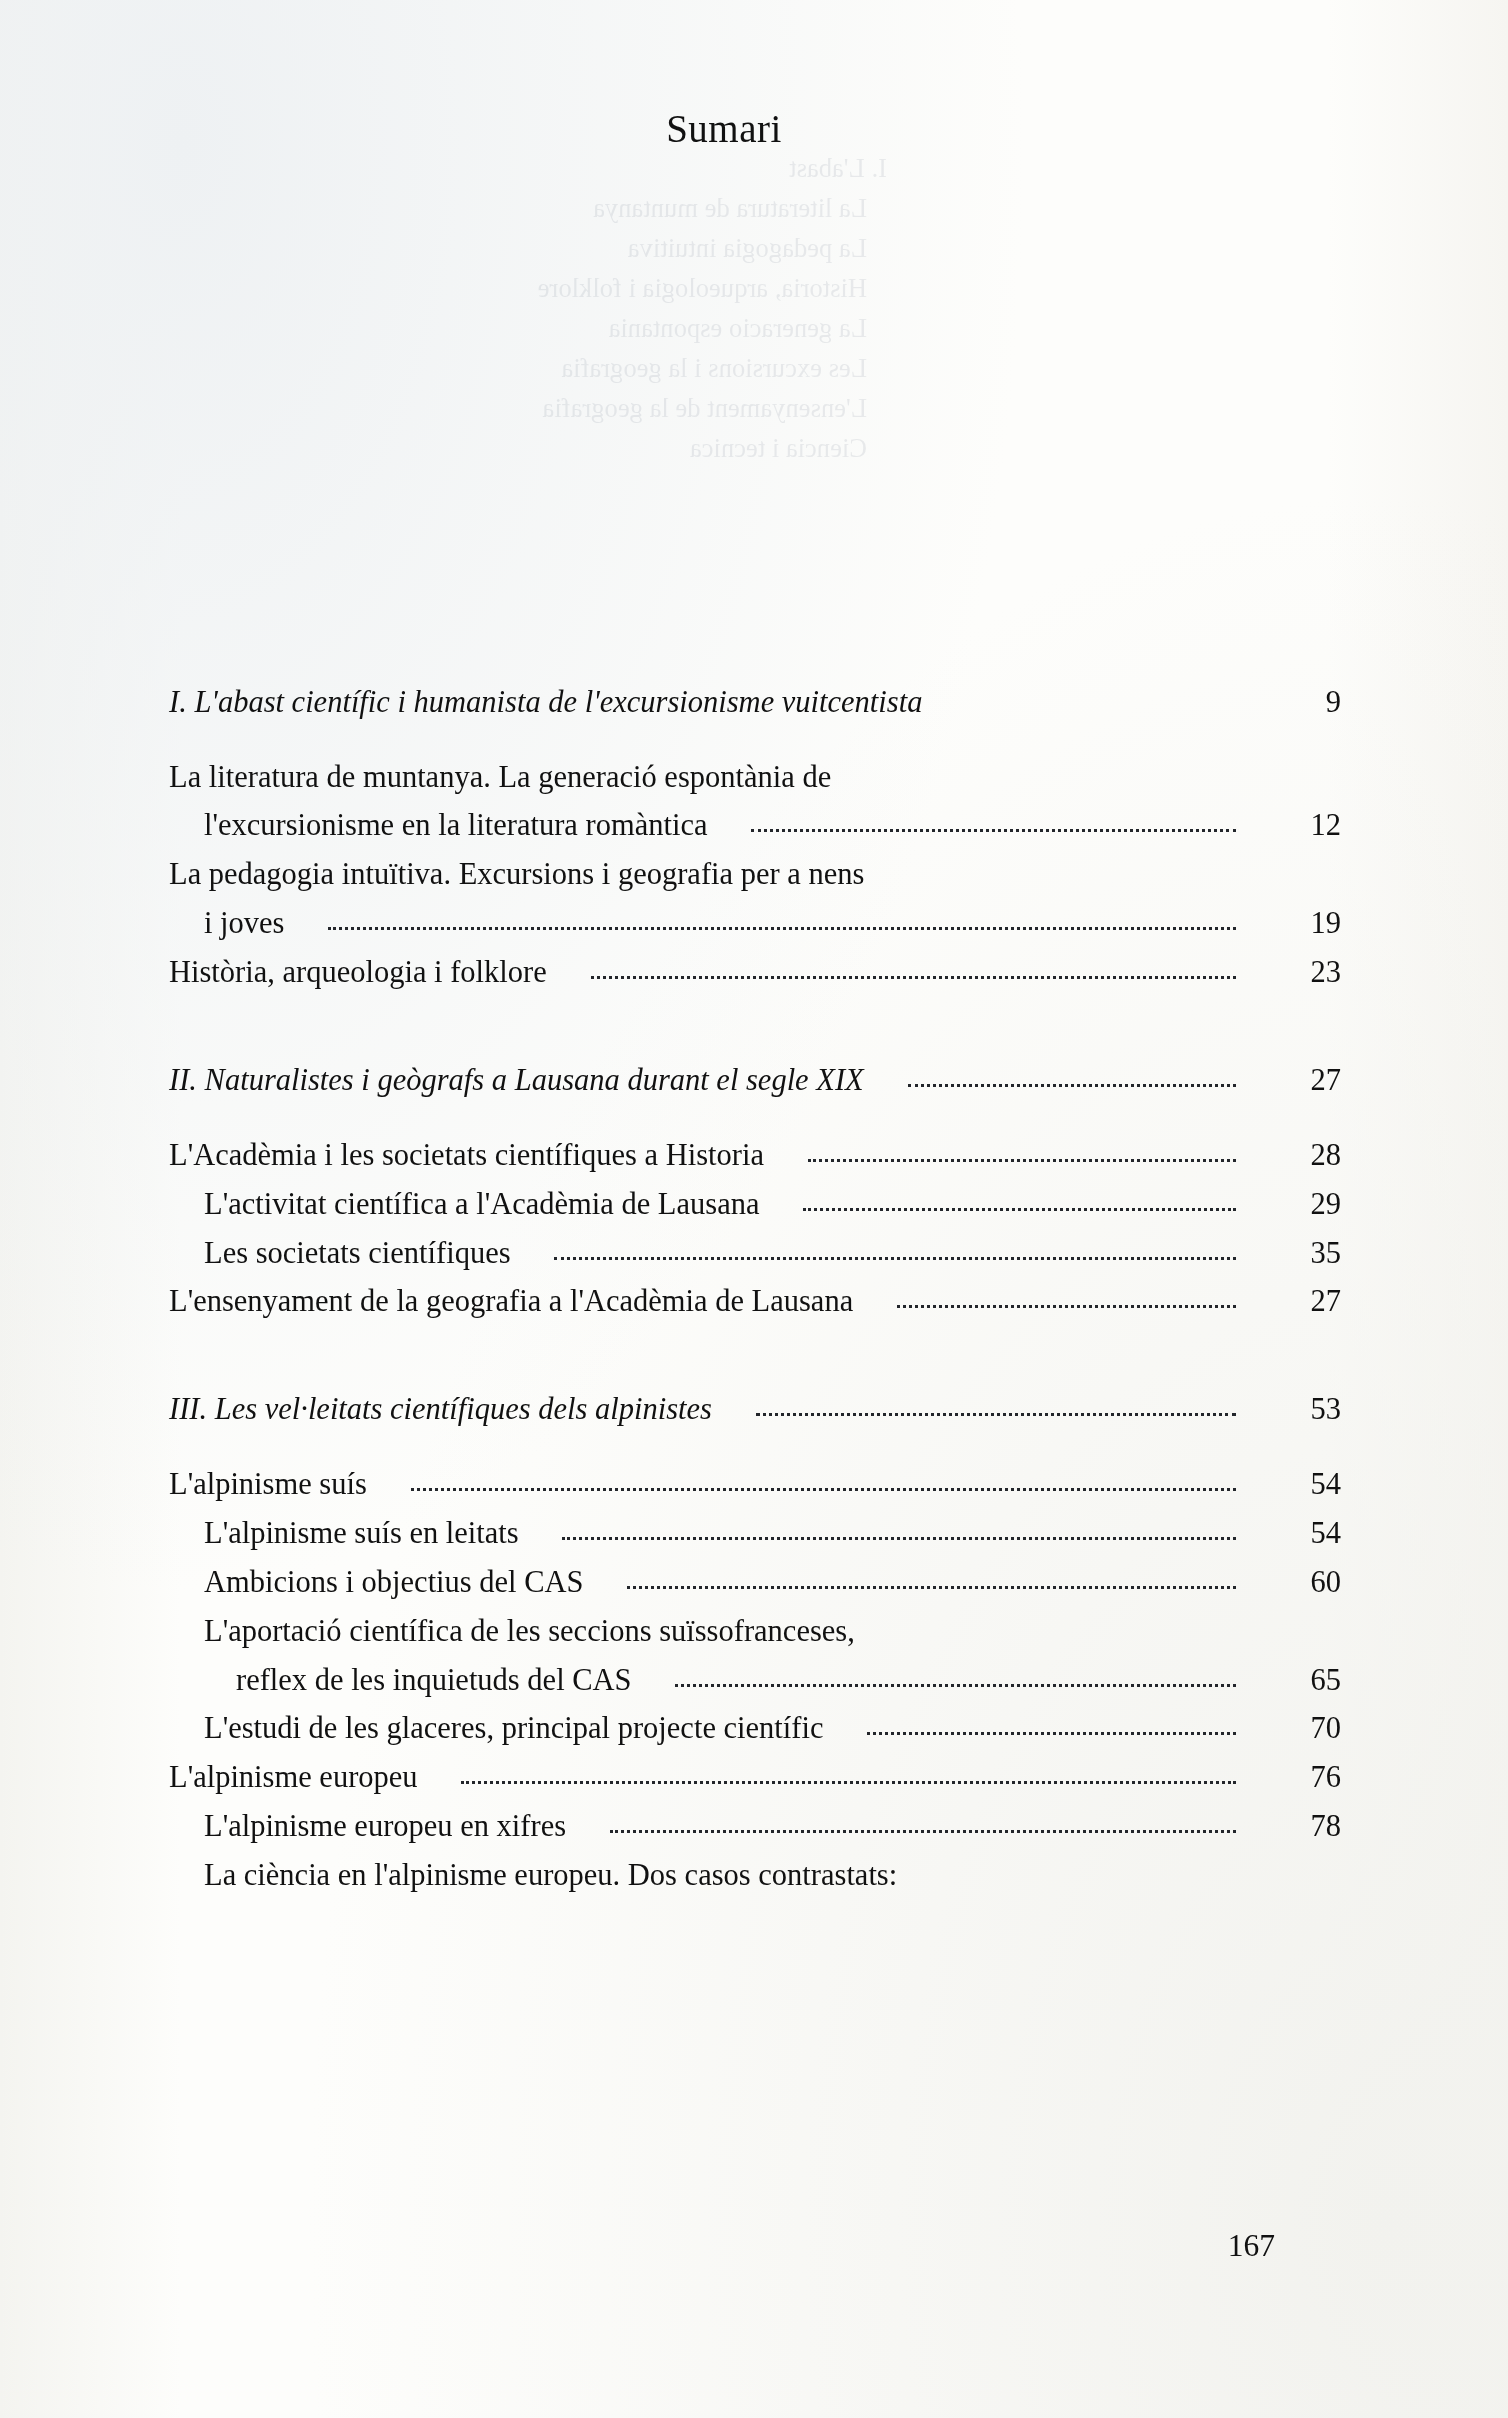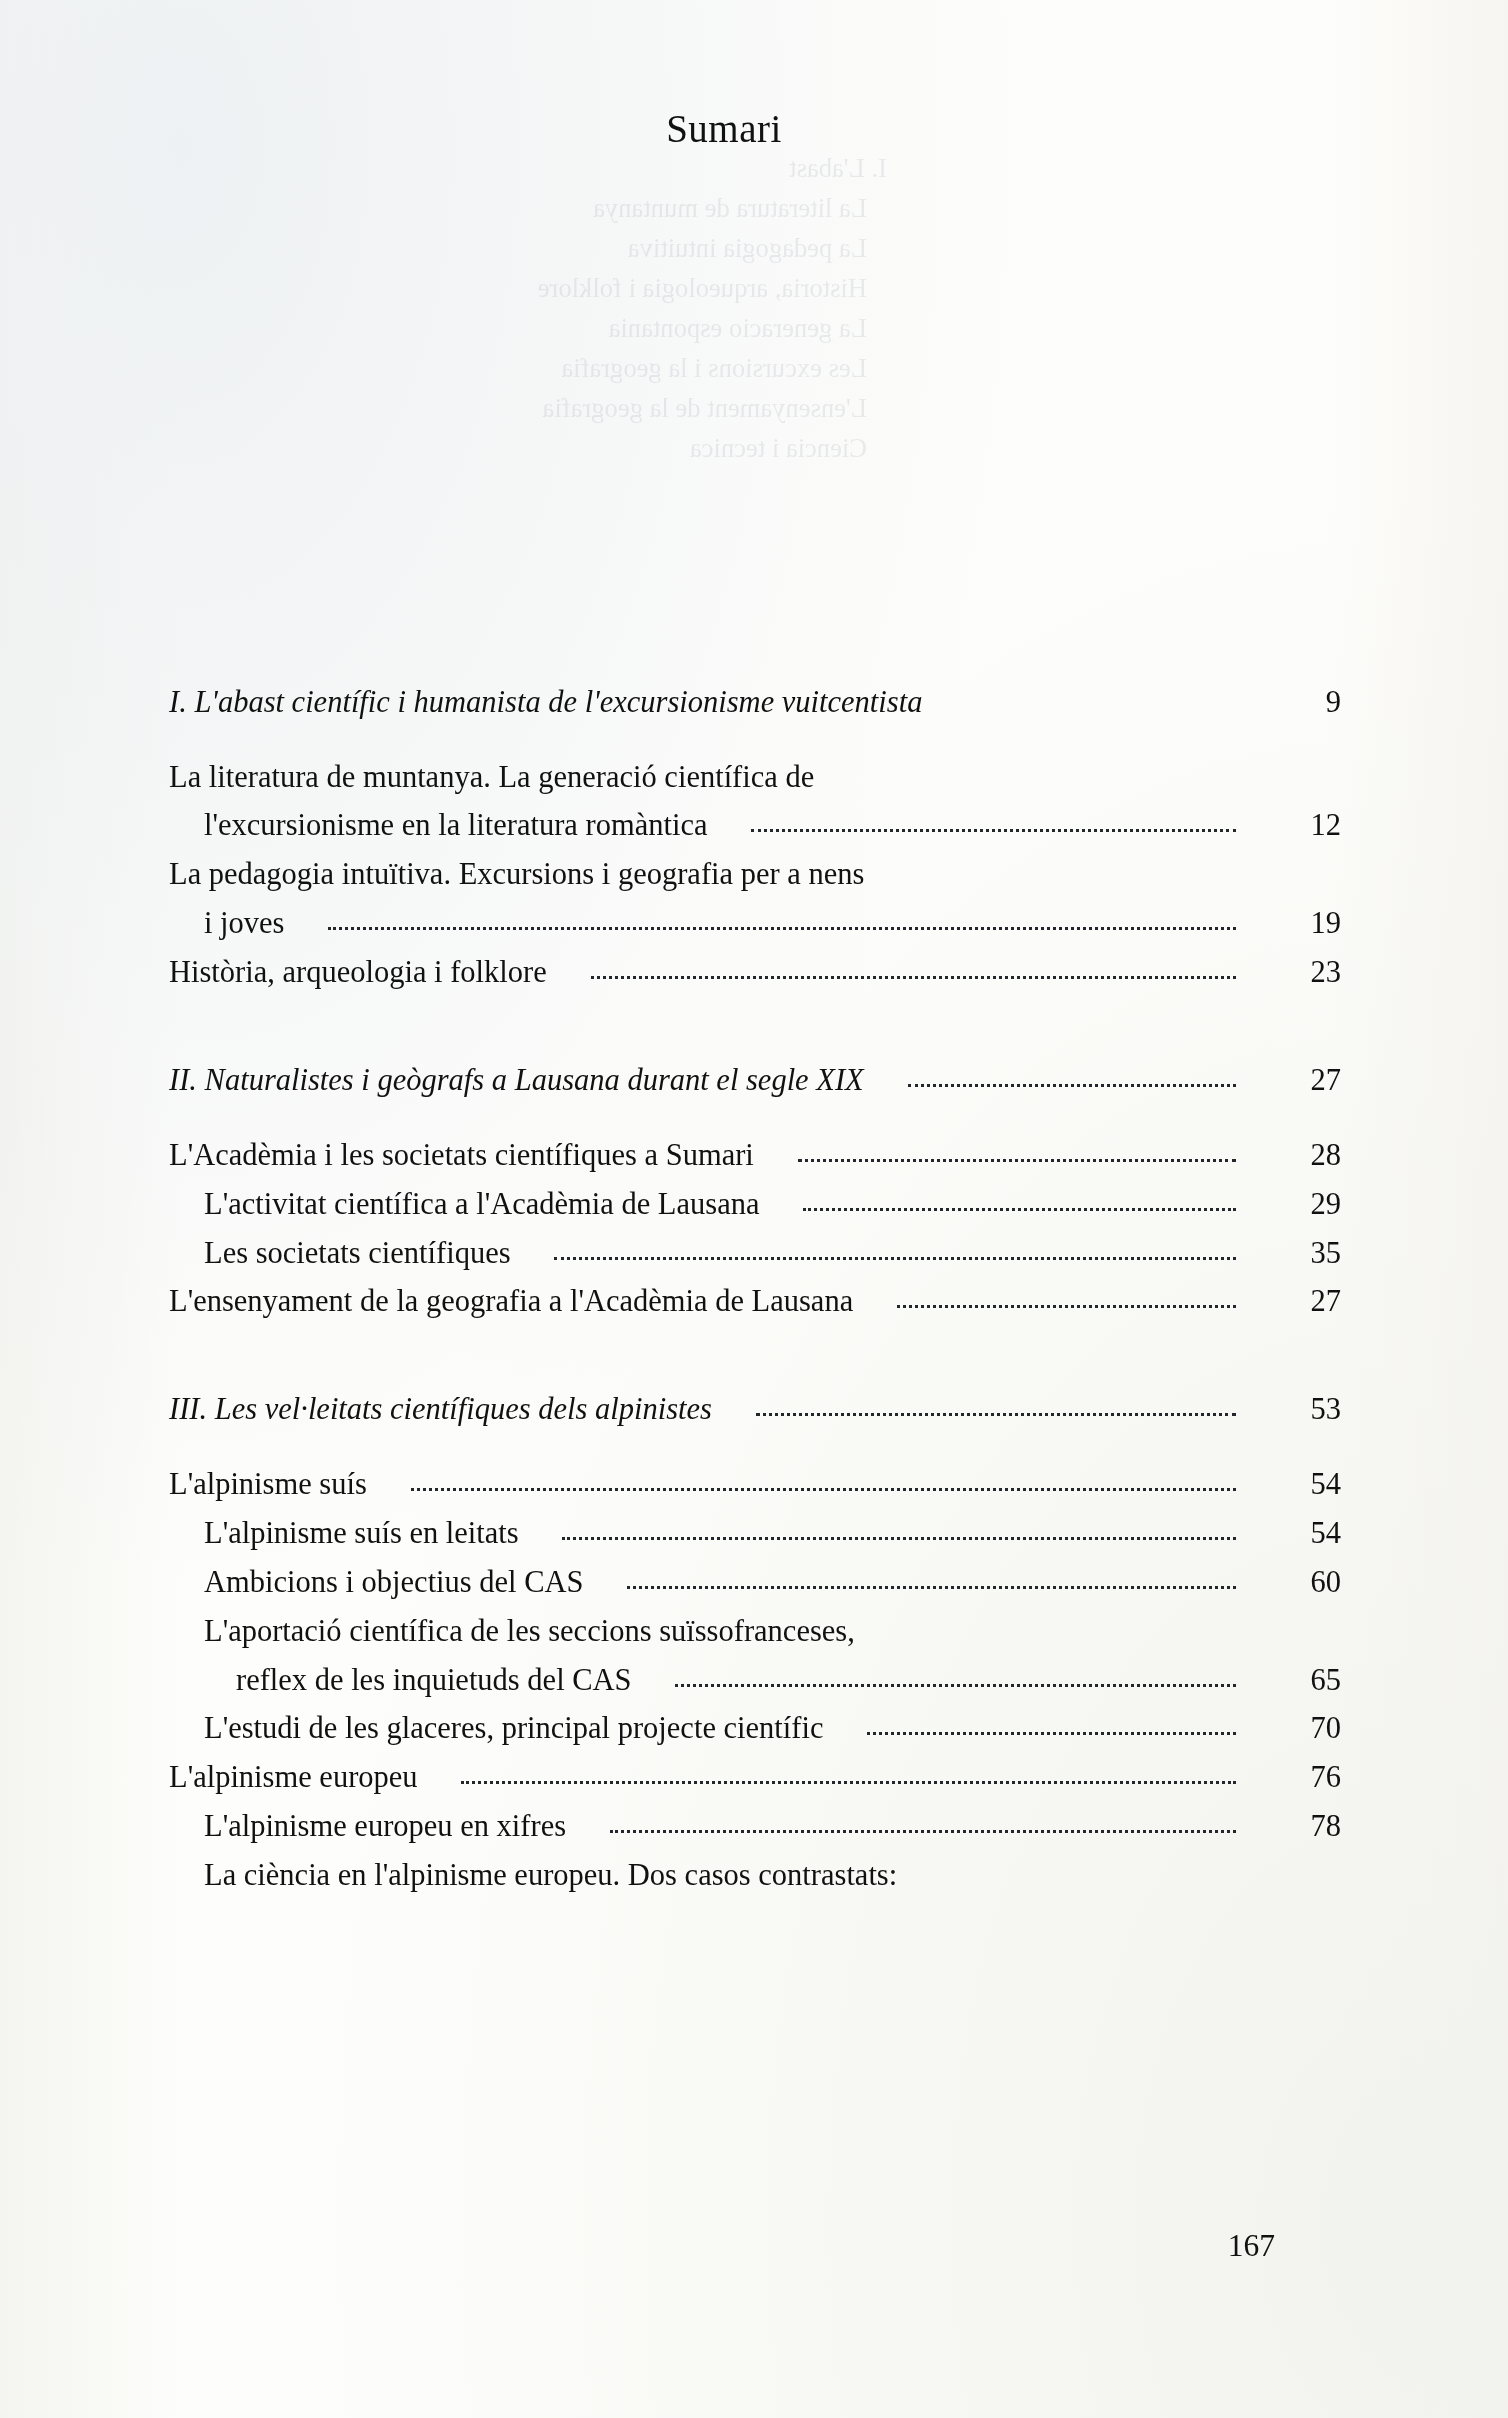--- a/index.html
+++ b/index.html
@@ -143,21 +143,21 @@
   <div class="doc-title">Sumari</div>
 
   <div class="toc" id="toc-root">
       <div class="group">
         <div class="row part part-row">
           <span class="label">I. L'abast científic i humanista de l'excursionisme vuitcentista</span>
           <span class="leader none"></span>
           <span class="page-num">9</span>
         </div>
         <div class="row">
-          <span class="label">La literatura de muntanya. La generació científica de</span>
+          <span class="label">La literatura de muntanya. La generació espontània de</span>
           <span class="leader none"></span>
           <span class="page-num"></span>
         </div>
         <div class="row cont-0">
           <span class="label">l'excursionisme en la literatura romàntica</span>
           <span class="leader"></span>
           <span class="page-num">12</span>
         </div>
         <div class="row">
           <span class="label">La pedagogia intuïtiva. Excursions i geografia per a nens</span>
@@ -175,21 +175,21 @@
           <span class="page-num">23</span>
         </div>
       </div>
       <div class="group">
         <div class="row part part-row">
           <span class="label">II. Naturalistes i geògrafs a Lausana durant el segle XIX</span>
           <span class="leader"></span>
           <span class="page-num">27</span>
         </div>
         <div class="row">
-          <span class="label">L'Acadèmia i les societats científiques a Sumari</span>
+          <span class="label">L'Acadèmia i les societats científiques a Historia</span>
           <span class="leader"></span>
           <span class="page-num">28</span>
         </div>
         <div class="row cont-0">
           <span class="label">L'activitat científica a l'Acadèmia de Lausana</span>
           <span class="leader"></span>
           <span class="page-num">29</span>
         </div>
         <div class="row cont-0">
           <span class="label">Les societats científiques</span>

